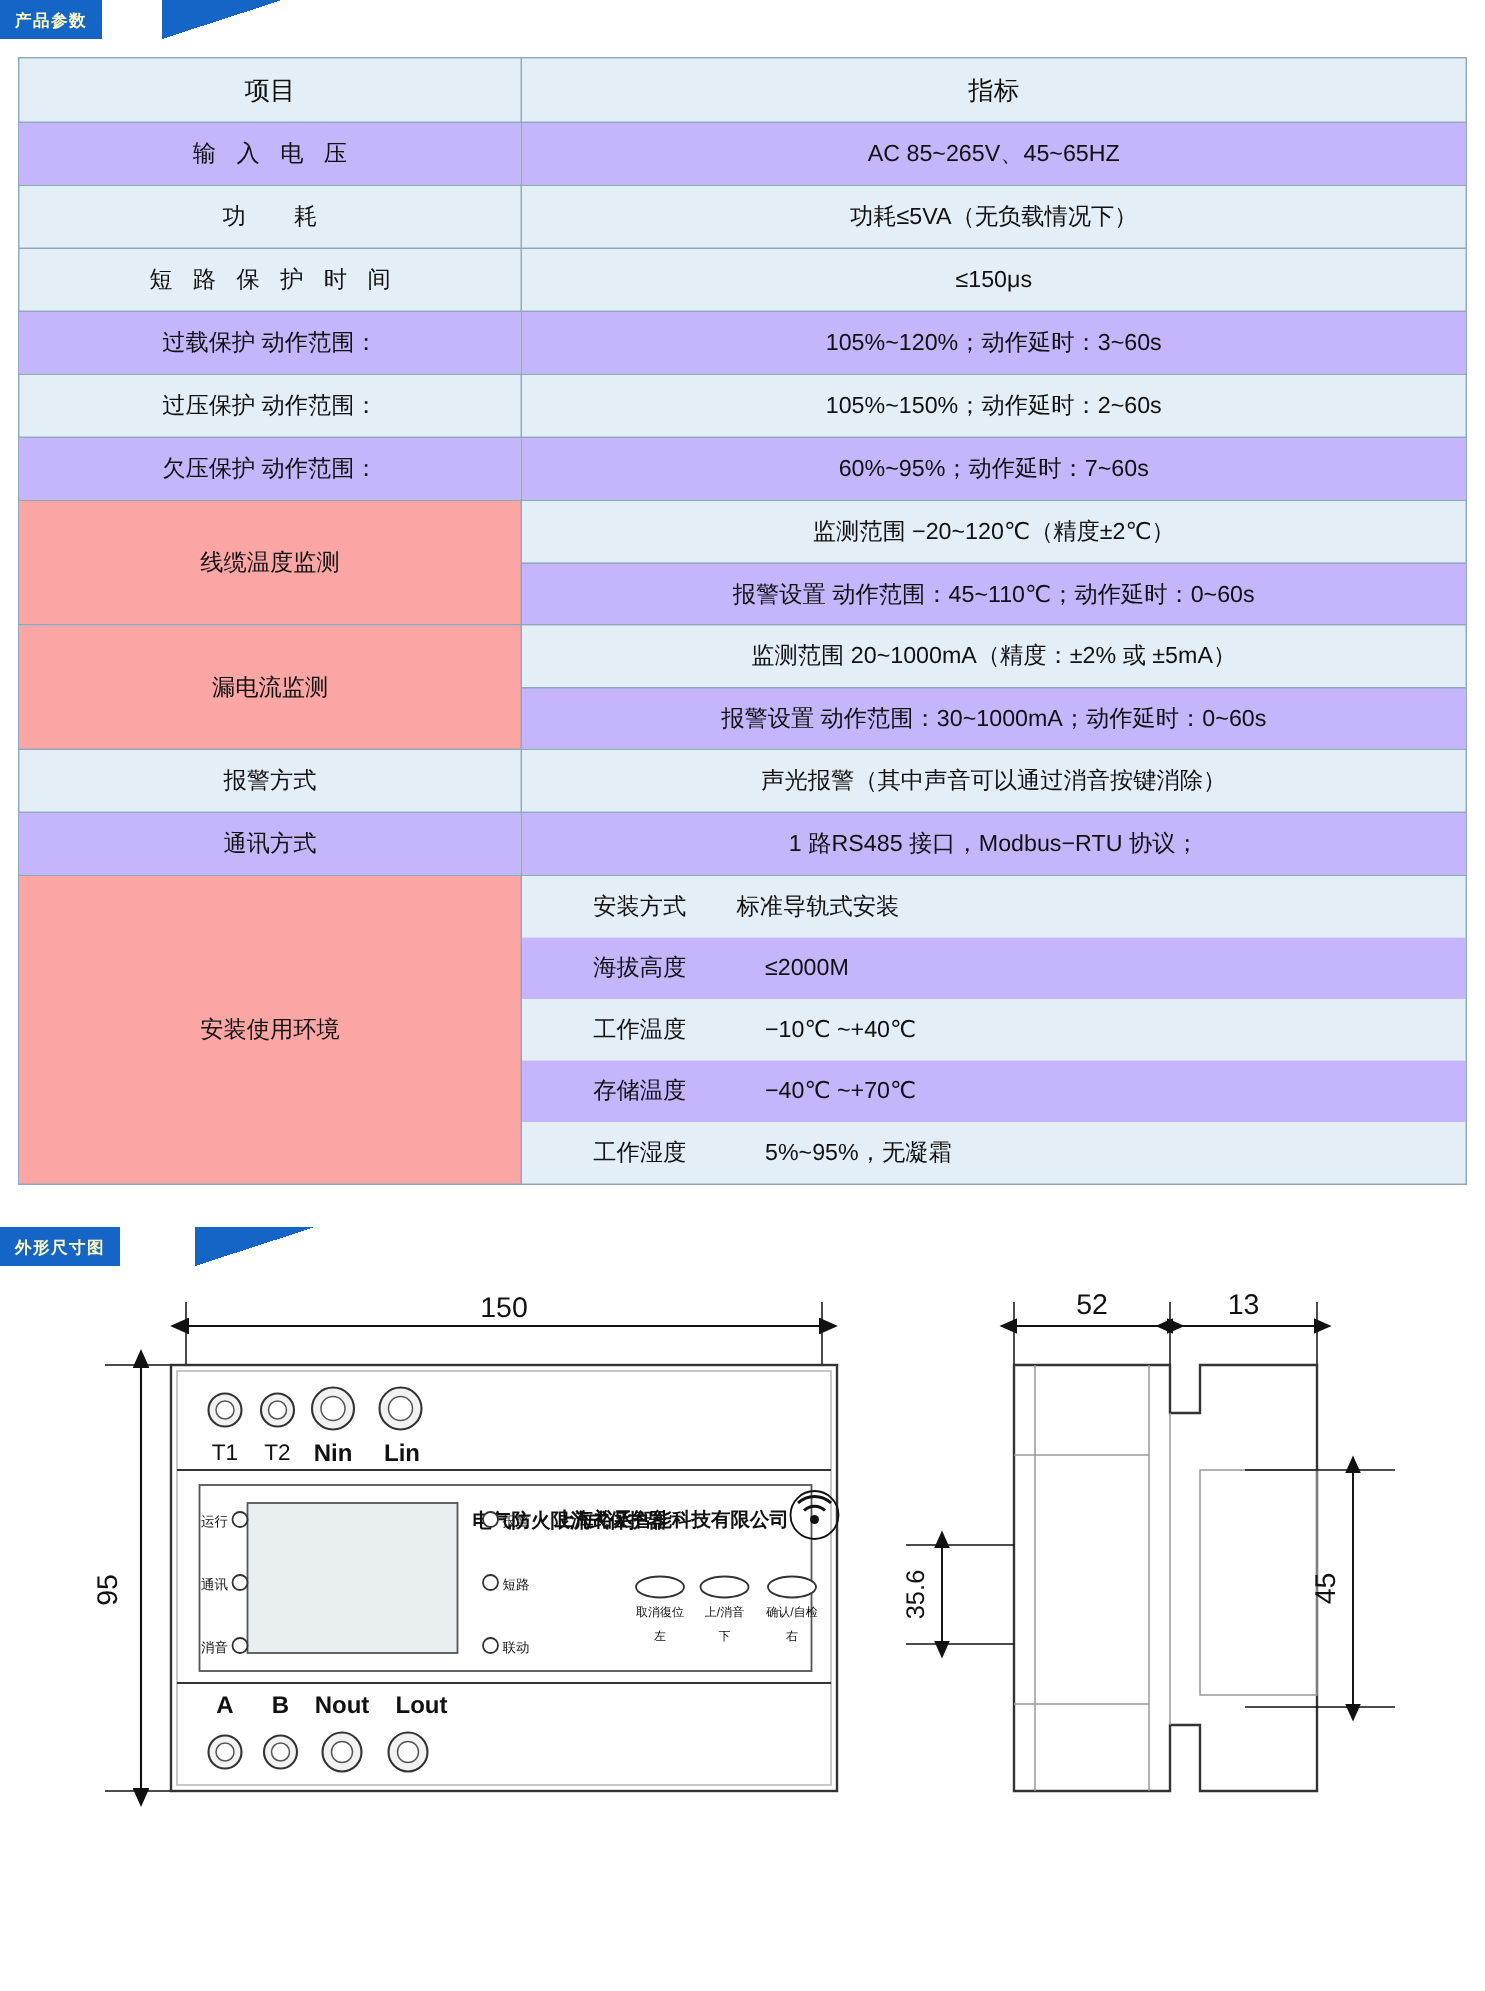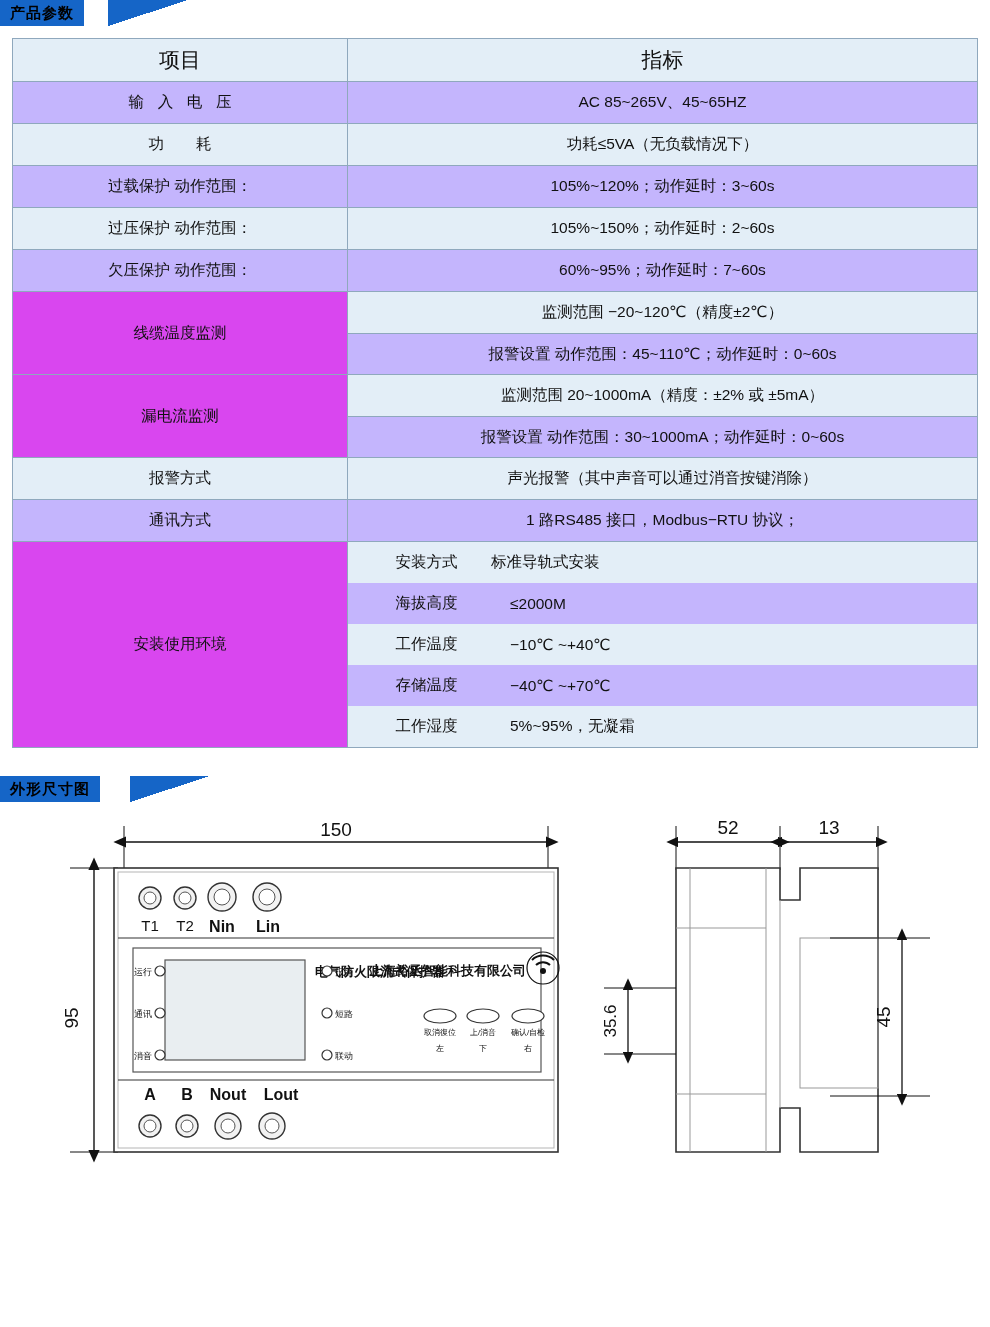--- a/index.html
+++ b/index.html
@@ -27,22 +27,22 @@
     left: 0;
     top: 0;
     height: 26px;
     background: #1565c7;
     display: flex;
     align-items: center;
     padding: 0 10px 0 10px;
     box-sizing: border-box;
   }
   .section-header .banner .title {
-    color: #000000;
-    font-size: 15px;
+    color: #fef9c3;
+    font-size: 11px;
     font-weight: bold;
     letter-spacing: 1px;
     white-space: nowrap;
   }
   .section-header .tail {
     position: absolute;
     top: 0;
     height: 26px;
     width: 80px;
     background: linear-gradient(to bottom right, #1565c7 0%, #1565c7 50%, rgba(255,255,255,0) 50%);
@@ -69,24 +69,24 @@
     height: 41px;
     display: flex;
     align-items: center;
     justify-content: center;
     box-sizing: border-box;
     padding: 0 8px;
     text-align: center;
   }
   .bg-a { background: #e3eef7; }
   .bg-b { background: #c4b5fd; }
-  .bg-w { background: #d946ef; font-family: Liberation Serif, serif; }
+  .bg-w { background: #fca5a5; font-family: Liberation Serif, serif; }
   .header-row .cell {
     height: 42px;
-    font-size: 21px;
+    font-size: 17px;
     font-weight: normal;
   }
   .spaced {
     letter-spacing: 0.30em;
     text-indent: 0.30em;
   }
   .spaced-wide {
     letter-spacing: 0.9em;
     text-indent: 0.9em;
   }
@@ -173,20 +173,28 @@
         <td class="bg-b">
             <div class="cell bg-b">AC 85~265V、45~65HZ</div>
           </td>
       </tr>
       <tr>
         <td class="bg-a">
             <div class="cell bg-a spaced-wide">功            耗</div>
           </td>
         <td class="bg-a">
             <div class="cell bg-a">功耗≤5VA（无负载情况下）</div>
+          </td>
+      </tr>
+      <tr>
+        <td class="bg-a">
+            <div class="cell bg-a spaced">短 路 保 护 时 间</div>
+          </td>
+        <td class="bg-a">
+            <div class="cell bg-a">≤150μs</div>
           </td>
       </tr>
       <tr>
         <td class="bg-b">
             <div class="cell bg-b">过载保护 动作范围：</div>
           </td>
         <td class="bg-b">
             <div class="cell bg-b">105%~120%；动作延时：3~60s</div>
           </td>
       </tr>

